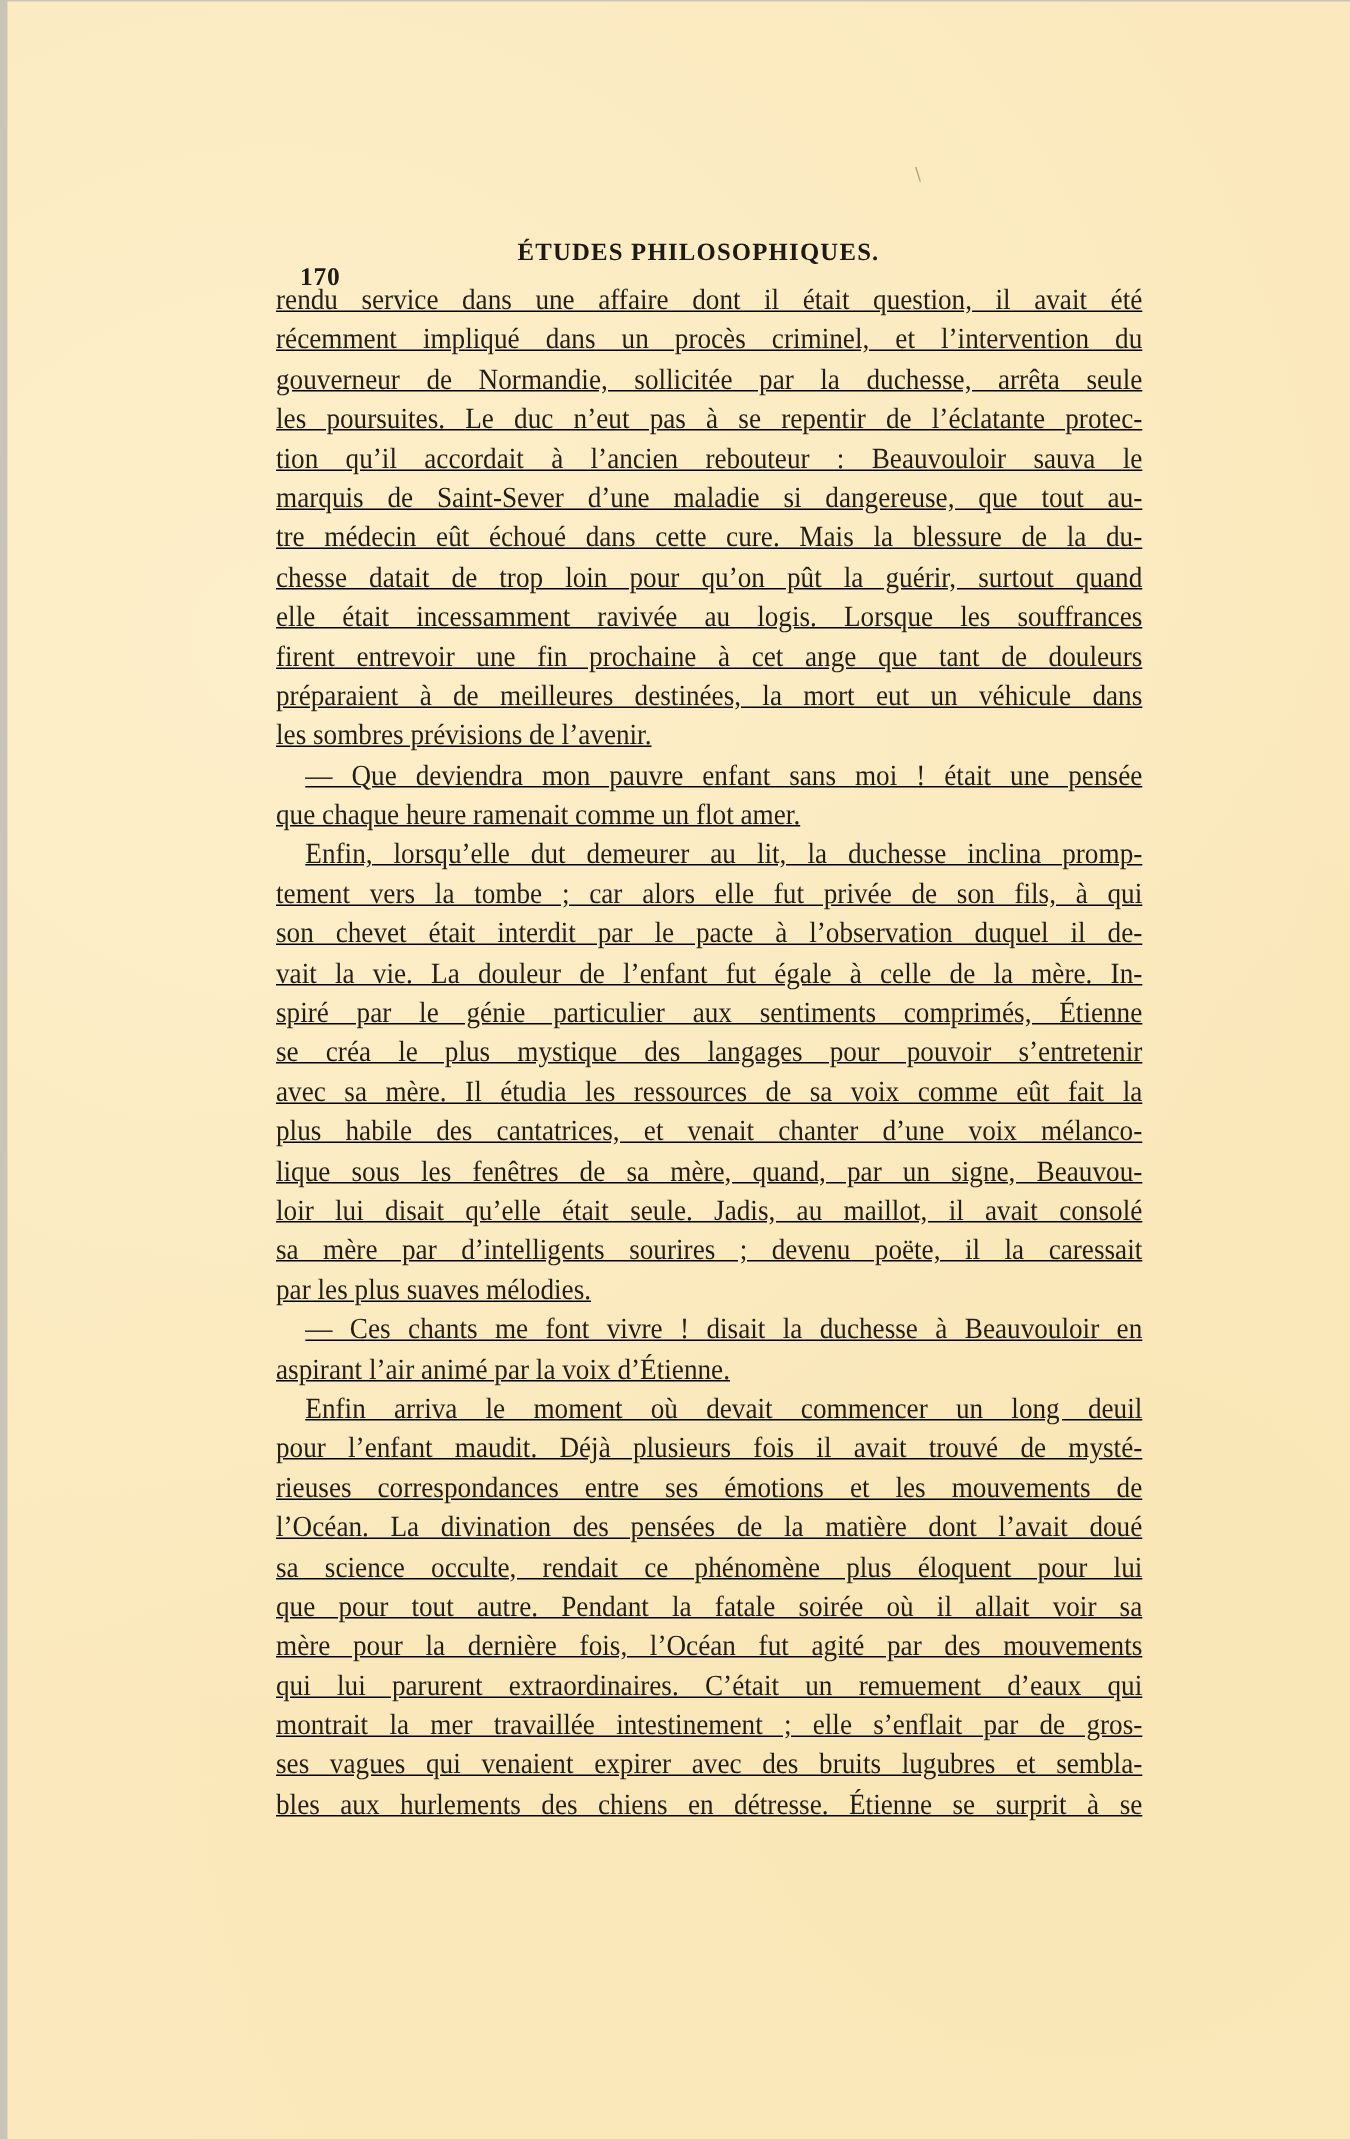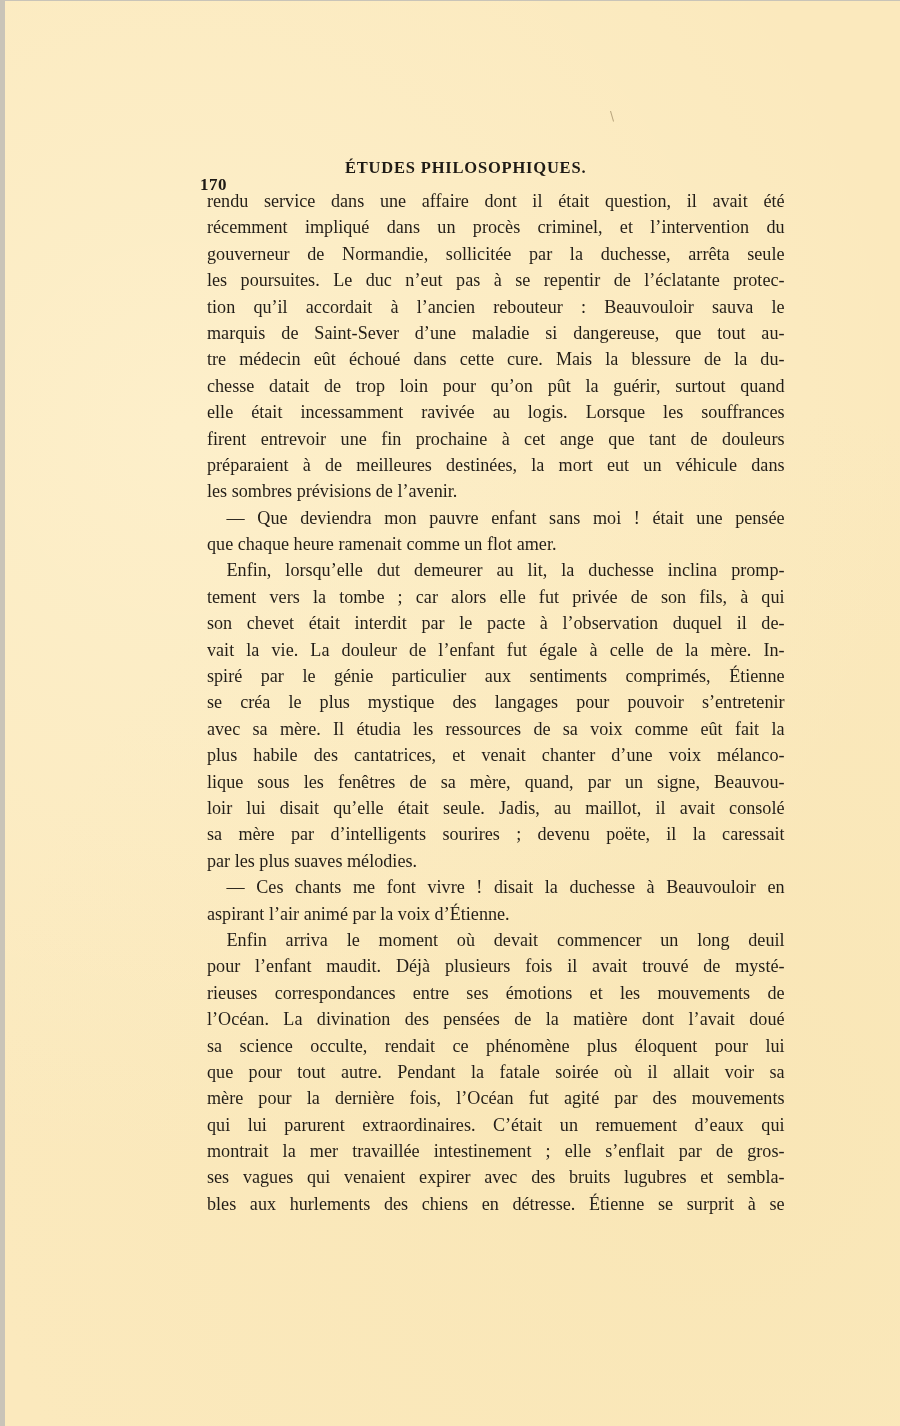--- a/index.html
+++ b/index.html
@@ -43,23 +43,24 @@
   }
   .running-title {
     position: absolute;
     left: 145px;
     top: 0;
     font-size: 16.5px;
     letter-spacing: 0.8px;
   }
   .text-block {
     position: absolute;
-    left: 202px;
+    left: 179px;
     top: 187px;
     width: 578px;
+    text-decoration: underline;
   }
   .line {
     display: block;
     height: 26.4px;
     line-height: 26.4px;
     font-family: "Liberation Serif", serif;
     font-size: 19.5px;
     color: #231e18;
     text-align: justify;
     text-align-last: justify;

